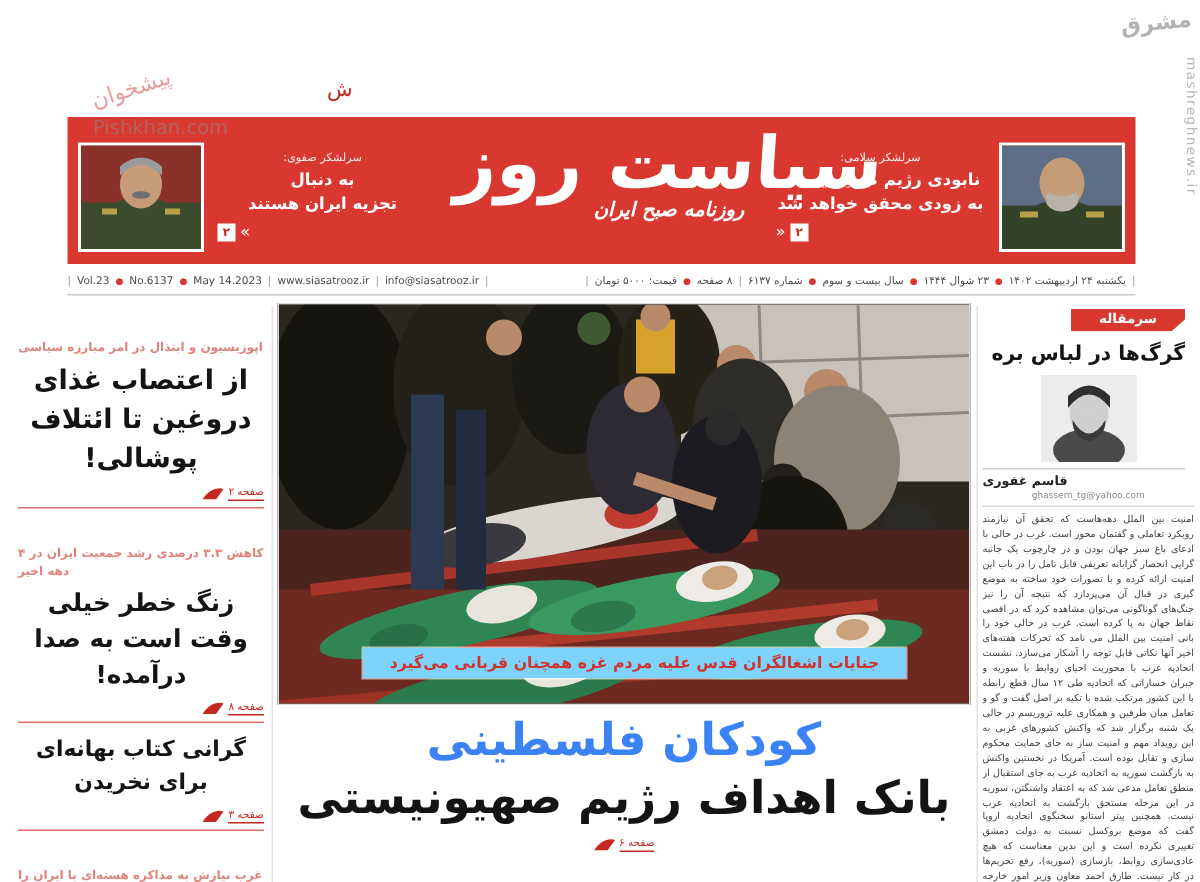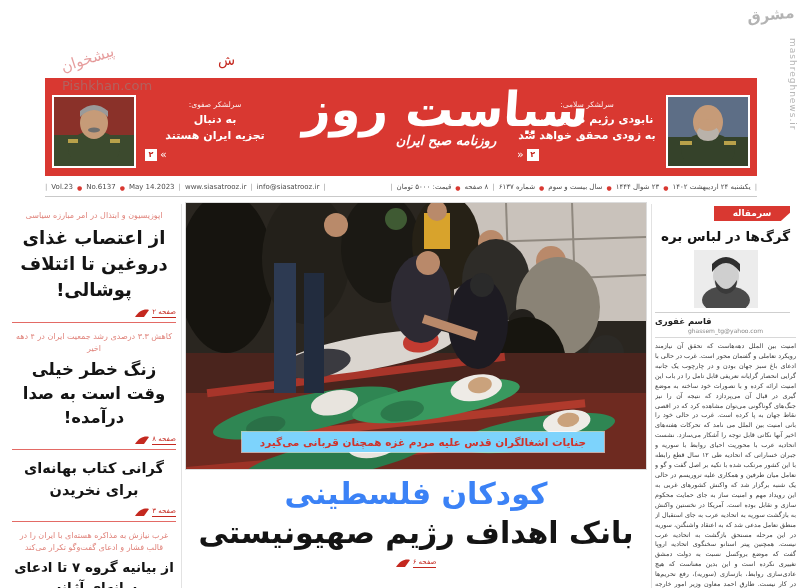--- a/index.html
+++ b/index.html
@@ -77,21 +77,21 @@
   .infobar .pipe { color:#9a9a9a; }
 
   
   .vsep { position:absolute; top:204px; bottom:0; width:1px; background:#e2e2e2; }
   .vsep.v1 { left:181px; }
   .vsep.v2 { left:651px; }
 
   
   .leftcol { position:absolute; top:206px; left:10px; width:168px; }
   .story { padding:4px 2px 2px; }
-  .kicker { color:#e0837b; font-size:8px; font-weight:normal; text-align:center; line-height:1.5; margin-bottom:3px; }
+  .kicker { color:#e0837b; font-size:8px; font-weight:bold; text-align:left; line-height:1.5; margin-bottom:3px;margin-top:16px; }
   .headline { color:#141414; font-weight:bold; text-align:center; }
   .h-xl { font-size:18px; line-height:1.45; }
   .h-lg { font-size:16.5px; line-height:1.45; }
   .h-md { font-size:14.5px; line-height:1.5; }
   .h-sm { font-size:13.5px; line-height:1.5; }
   .pagebadge {
     display:flex; align-items:center; gap:3px; margin:5px 0 4px 0;
     justify-content:flex-end; direction:ltr;
   }
   .pagebadge .label {

